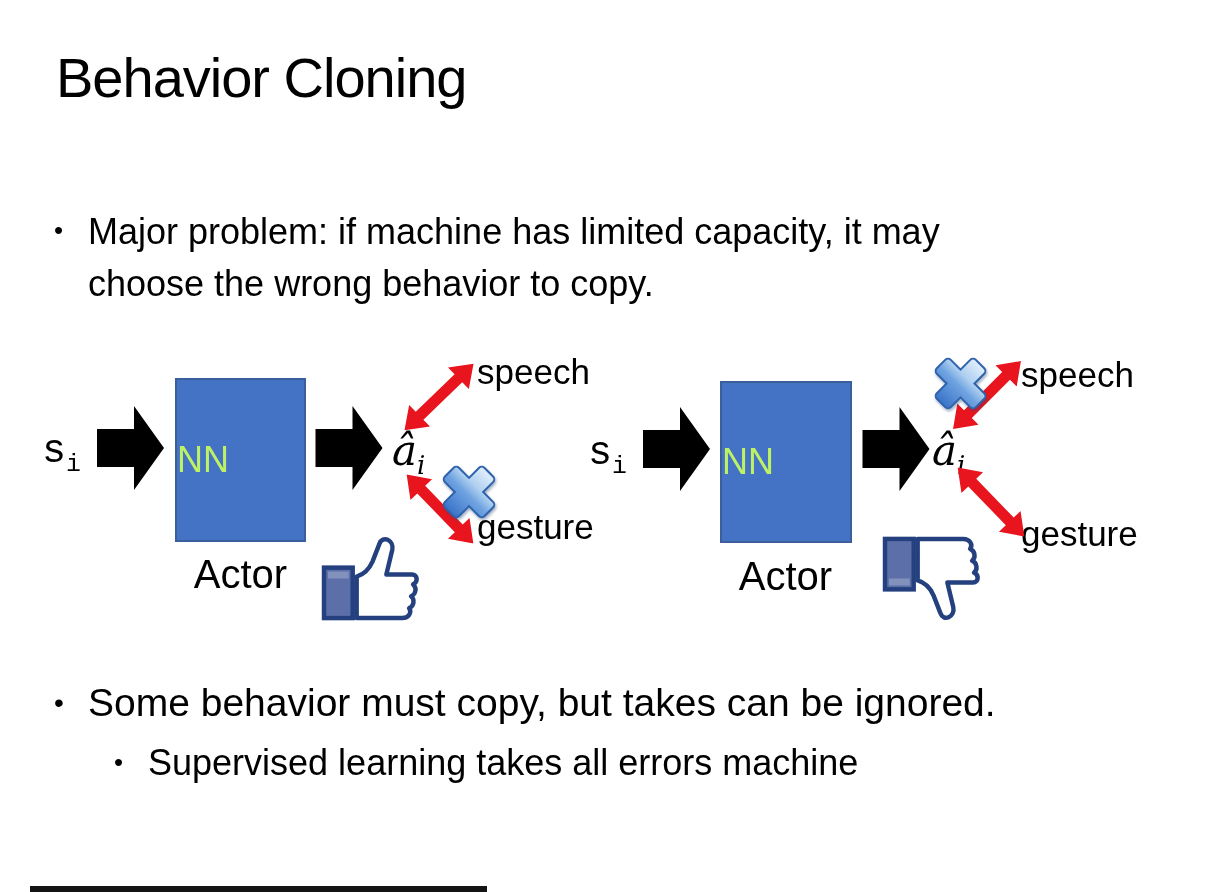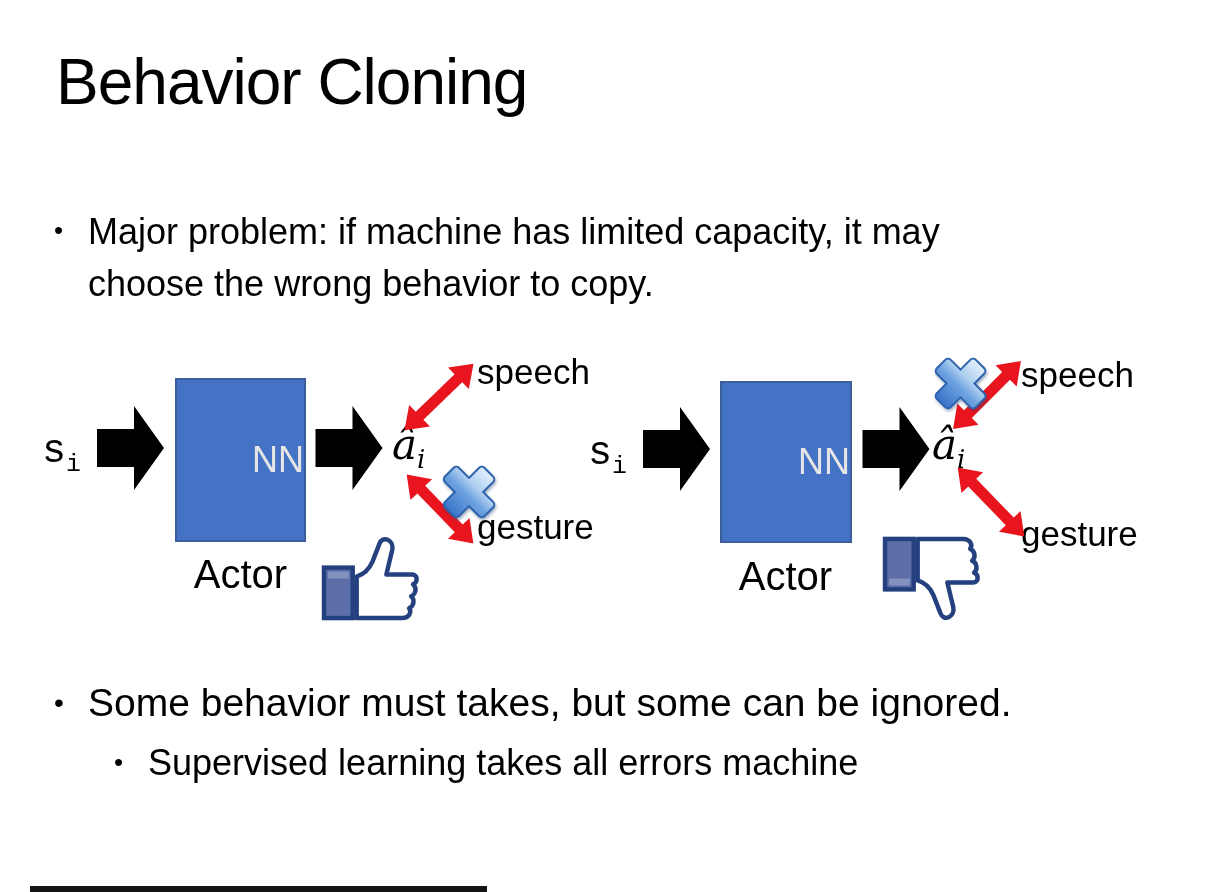--- a/index.html
+++ b/index.html
@@ -3,42 +3,42 @@
 <meta charset="utf-8">
 <style>
   html,body { margin:0; padding:0; background:#ffffff; }
   .slide {
     position:relative; width:1210px; height:892px; background:#ffffff;
     overflow:hidden; color:#000;
     font-family:"Liberation Sans", sans-serif;
   }
   .title {
     position:absolute; left:56px; top:46px;
-    font-size:64px; font-weight:300; letter-spacing:-1px; line-height:1.15;
+    font-size:56px; font-weight:300; letter-spacing:-1px; line-height:1.15;
     font-family:"Liberation Sans", sans-serif;
   }
   .bullet { position:absolute; display:flex; align-items:flex-start; }
   .bullet .marker { flex:0 0 34px; font-size:0.72em; padding-top:0.24em; }
   .bullet .btext { flex:1 1 auto; }
   #b1 { left:54px; top:206px; width:990px;  font-size:36px; line-height:1.45; }
   #b2 { left:54px; top:678px; width:1130px; font-size:39px; line-height:1.3; }
   #b3 { left:114px; top:740px; width:1000px; font-size:36px; line-height:1.3; }
 
   .abs { position:absolute; }
   .si { font-size:40px; line-height:1;font-family:Liberation Mono, monospace; }
   .si sub, .ai sub { font-size:62%; }
   .nn-box {
     background:#4472C4; border:2px solid #3A5F9B; box-sizing:border-box;
-    display:flex; align-items:center; justify-content:flex-end;
-    color:#e5e5e5; font-size:36px;
+    display:flex; align-items:center; justify-content:flex-start;
+    color:#bef264; font-size:36px;
   }
   .actor { text-align:center; font-size:40px; }
   .ai {
     font-family:"DejaVu Serif", serif; font-style:italic;
-    font-size:42px; line-height:1;
+    font-size:42px; line-height:1;margin-top:6px;
   }
   .arrow-label { font-size:35px; line-height:1.1;text-align:center; }
   .blk-arrow svg, .red-arrow svg, .xmark svg, .thumb svg { display:block; width:100%; height:100%; }
   .red-arrow { transform-origin:50% 50%; z-index:2; }
   .xmark { z-index:5; }
   .xmark svg { filter: drop-shadow(1.5px 2.5px 1.5px rgba(40,70,120,0.45)); }
   .thumb { z-index:3; }
   .bottom-crop-bar { position:absolute; left:30px; top:886px; width:457px; height:6px; background:#141414; }
 </style>
 </head>
@@ -166,21 +166,21 @@
           <rect x="4" y="37" width="29" height="51" fill="#5C6FA8" stroke="#24407E" stroke-width="4.5"></rect>
           <rect x="8" y="41" width="21" height="7" fill="#8391BD"></rect>
           <path fill="#ffffff" stroke="#24407E" stroke-width="4.5" stroke-linejoin="round" d="M37,88 L83,88 C90,88 93,82 90,78 C95,76 96,69 92,66 C97,64 98,57 94,54 C99,52 99,44 93,44 L67,44 L73,19 C75,9 63,4 60,13 L53,31 C49,40 44,44 37,46 Z"></path>
         </g>
       </svg>
     </div>
   </div>
 
   <div class="bullet" id="b2">
     <span class="marker">•</span>
-    <span class="btext">Some behavior must takes, but some can be ignored.</span>
+    <span class="btext">Some behavior must copy, but takes can be ignored.</span>
   </div>
 
   <div class="bullet" id="b3">
     <span class="marker">•</span>
     <span class="btext">Supervised learning takes all errors machine</span>
   </div>
 
   <div class="bottom-crop-bar"></div>
 
 </div>

